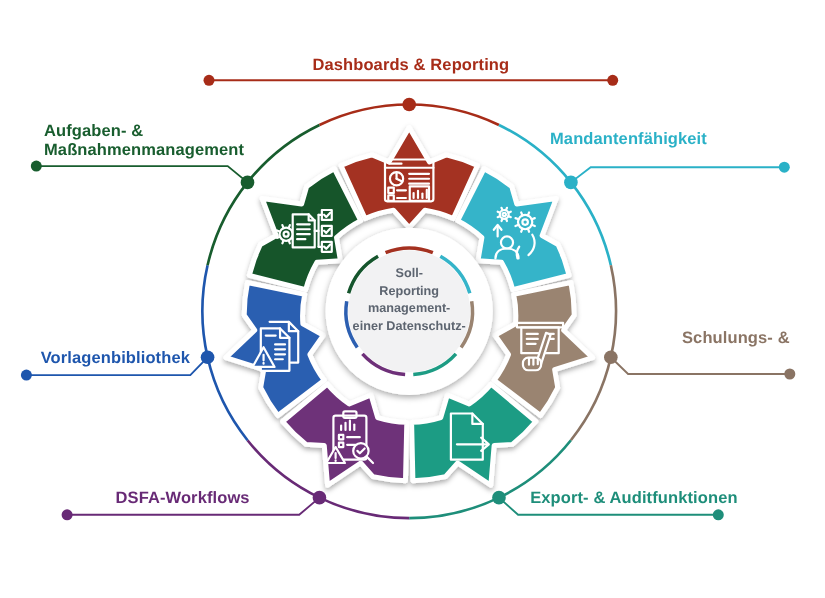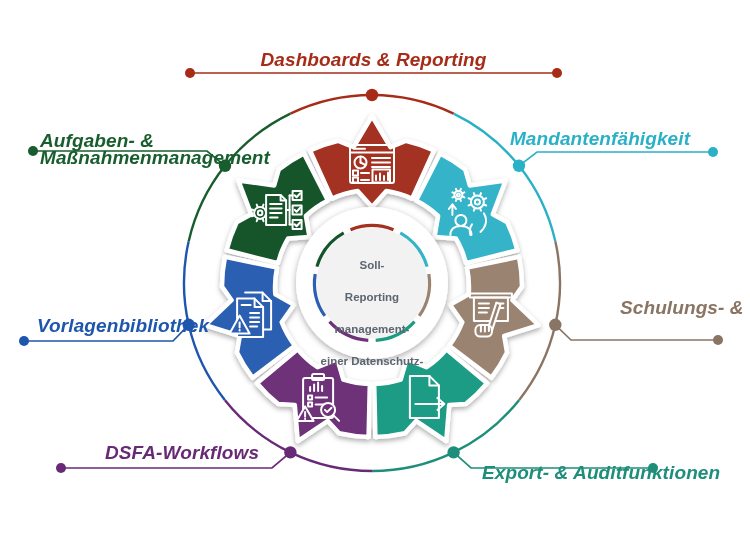--- a/index.html
+++ b/index.html
@@ -3,36 +3,36 @@
 <meta charset="utf-8">
 <style>
   html,body{margin:0;padding:0;}
   body{
     width:750px;height:544px;position:relative;background:#ffffff;
     font-family:"Liberation Sans", sans-serif;overflow:hidden;
   }
   #stage{position:absolute;left:0;top:0;width:750px;height:544px;}
   svg{position:absolute;left:0;top:0;}
   .lbl{
-    position:absolute;font-weight:bold;font-size:19px;line-height:17px;
-    white-space:nowrap;letter-spacing:.1px;font-style:italic;
+    position:absolute;font-weight:bold;font-size:15px;line-height:17px;
+    white-space:nowrap;letter-spacing:.1px;
   }
   .lbl span{display:block;}
   .lbl-dashboards{left:190px;top:51px;width:367px;text-align:center;}
-  .lbl-mandanten {left:500px;top:130px;width:200px;text-align:center;}
+  .lbl-mandanten {left:500px;top:118px;width:200px;text-align:left;}
   .lbl-schulungs {left:572px;top:299px;text-align:left;}
-  .lbl-export    {left:482px;top:464px;}
+  .lbl-export    {left:482px;top:444px;}
   .lbl-dsfa      {left:77px; top:444px;}
   .lbl-vorlagen  {left:37px; top:317px;}
   .lbl-aufgaben  {left:40px; top:111px;}
   .center-text{
     position:absolute;left:300px;top:241px;width:144px;text-align:center;
     font-weight:bold;font-size:11.5px;line-height:16px;
   }
-  .center-text span{display:block;margin-top:16px;}
+  .center-text span{display:block;}
 </style>
 </head>
 <body>
 
 <div id="stage">
   <svg id="wheel-svg" width="750" height="544" viewBox="0 0 750 544">
       <defs>
     <filter id="shW" x="-20%" y="-20%" width="140%" height="140%">
           <feDropShadow dx="0" dy="2.5" stdDeviation="2.5" flood-color="#000" flood-opacity="0.32"></feDropShadow>
         </filter>
@@ -236,21 +236,21 @@
   </div>
   <div class="lbl lbl-export" style="color: rgb(30, 142, 122);">
     <span>Export- &amp; Auditfunktionen</span>
   </div>
   <div class="lbl lbl-dsfa" style="color: rgb(104, 42, 118); margin-left: 28px;">
     <span>DSFA-Workflows</span>
   </div>
   <div class="lbl lbl-vorlagen" style="color: rgb(30, 86, 173); text-align: center;">
     <span>Vorlagenbibliothek</span>
   </div>
-  <div class="lbl lbl-aufgaben" style="color: rgb(24, 93, 46); margin-top: 21px;">
+  <div class="lbl lbl-aufgaben" style="color: rgb(24, 93, 46);">
     <span>Aufgaben- &amp;</span>
     <span>Maßnahmenmanagement</span>
   </div>
 
   <div class="center-text" style="color: rgb(93, 101, 112);">
     <span>Soll-</span>
     <span>Reporting</span>
     <span>management-</span>
     <span>einer Datenschutz-</span>
   </div>

